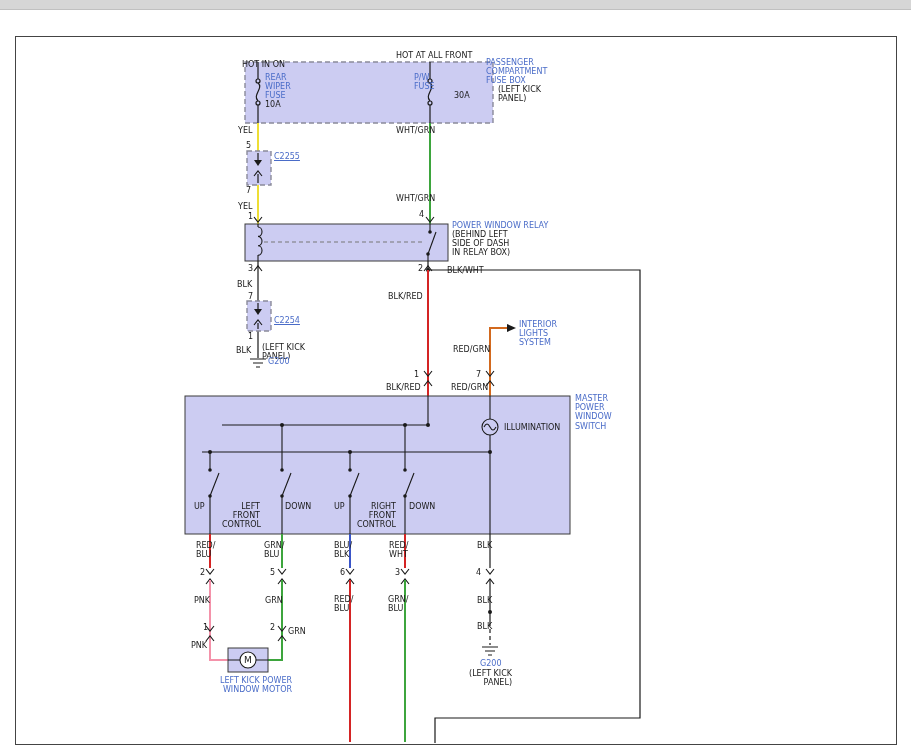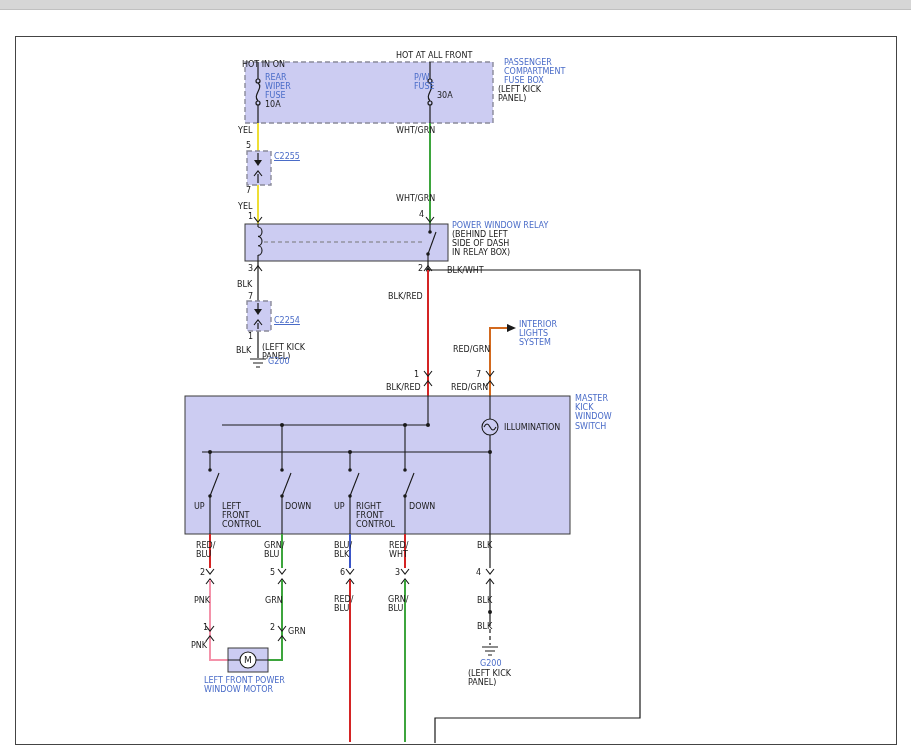--- a/index.html
+++ b/index.html
@@ -4,21 +4,21 @@
 <style>
   html,body{margin:0;padding:0;background:#fff}
   .screen{position:relative;width:911px;height:745px;background:#ffffff;overflow:hidden;
           font-family:"DejaVu Sans","Liberation Sans",sans-serif}
   .top-strip{position:absolute;left:0;top:0;width:911px;height:9px;background:#d6d6d6;border-bottom:1px solid #c0c0c0}
   .page{position:absolute;left:15px;top:36px;width:880px;height:707px;border:1px solid #444;background:#fff}
   svg.diagram{position:absolute;left:0;top:0}
   .lbl{position:absolute;font-size:8px;line-height:1.15;color:#1a1a1a;white-space:pre-line}
   .blue{color:#4a6cc8}
   .link{color:#4a6cc8;text-decoration:underline;cursor:pointer}
-  .ctr{text-align:left}
+  .ctr{text-align:right}
   
   .bk{stroke:#1a1a1a;stroke-width:1.2;fill:none}
   .bki{stroke:#1a1a1a;stroke-width:1.1;fill:none}
   .wy{stroke:#eede35;stroke-width:2;fill:none}
   .wg{stroke:#3da53d;stroke-width:2;fill:none}
   .wr{stroke:#d42424;stroke-width:2;fill:none}
   .wo{stroke:#d2691e;stroke-width:2;fill:none}
   .wp{stroke:#f492aa;stroke-width:2;fill:none}
   .wb{stroke:#3a55c8;stroke-width:2;fill:none}
   .boxfill{fill:#ccccf2}
@@ -182,32 +182,32 @@
     <g>
       <rect x="228" y="648" width="40" height="24" class="boxfill solid"></rect>
       <path d="M228,660 H240 M256,660 H268" class="bki"></path>
       <circle cx="248" cy="660" r="8" class="mcirc"></circle>
       <text x="248" y="663" class="mtext">M</text>
     </g>
   </svg>
 
   <div class="lbl" style="left:242px;top:60px">HOT IN ON</div>
   <div class="lbl" style="left:396px;top:51px">HOT AT ALL FRONT</div>
-  <div class="lbl blue" style="left:504px;top:58px">PASSENGER
+  <div class="lbl blue" style="left:486px;top:58px">PASSENGER
 COMPARTMENT
 FUSE BOX</div>
   <div class="lbl" style="left:498px;top:85px">(LEFT KICK
 PANEL)</div>
   <div class="lbl blue" style="left:265px;top:73px">REAR
 WIPER
 FUSE</div>
   <div class="lbl" style="left:265px;top:100px">10A</div>
   <div class="lbl blue" style="left:414px;top:73px">P/W
 FUSE</div>
-  <div class="lbl" style="left:437px;top:91px">30A</div>
+  <div class="lbl" style="left:454px;top:91px">30A</div>
 
   <div class="lbl" style="left:238px;top:126px">YEL</div>
   <div class="lbl" style="left:246px;top:141px">5</div>
   <div class="lbl link" style="left:274px;top:152px">C2255</div>
   <div class="lbl" style="left:246px;top:186px">7</div>
   <div class="lbl" style="left:238px;top:202px">YEL</div>
   <div class="lbl" style="left:248px;top:212px">1</div>
 
   <div class="lbl" style="left:396px;top:126px">WHT/GRN</div>
   <div class="lbl" style="left:396px;top:194px">WHT/GRN</div>
@@ -235,21 +235,21 @@
   <div class="lbl" style="left:386px;top:383px">BLK/RED</div>
 
   <div class="lbl blue" style="left:519px;top:320px">INTERIOR
 LIGHTS
 SYSTEM</div>
   <div class="lbl" style="left:453px;top:345px">RED/GRN</div>
   <div class="lbl" style="left:476px;top:370px">7</div>
   <div class="lbl" style="left:451px;top:383px">RED/GRN</div>
 
   <div class="lbl blue" style="left:575px;top:394px">MASTER
-KICK
+POWER
 WINDOW
 SWITCH</div>
   <div class="lbl" style="left:504px;top:423px">ILLUMINATION</div>
   <div class="lbl" style="left:194px;top:502px">UP</div>
   <div class="lbl ctr" style="left:222px;top:502px;width:38px">LEFT
 FRONT
 CONTROL</div>
   <div class="lbl" style="left:285px;top:502px">DOWN</div>
   <div class="lbl" style="left:334px;top:502px">UP</div>
   <div class="lbl ctr" style="left:356px;top:502px;width:40px">RIGHT
@@ -280,19 +280,19 @@
   <div class="lbl" style="left:388px;top:595px">GRN/
 BLU</div>
   <div class="lbl" style="left:477px;top:596px">BLK</div>
 
   <div class="lbl" style="left:203px;top:623px">1</div>
   <div class="lbl" style="left:270px;top:623px">2</div>
   <div class="lbl" style="left:288px;top:627px">GRN</div>
   <div class="lbl" style="left:191px;top:641px">PNK</div>
   <div class="lbl" style="left:477px;top:622px">BLK</div>
 
-  <div class="lbl blue ctr" style="left:204px;top:676px;width:88px">LEFT FRONT POWER
+  <div class="lbl blue ctr" style="left:204px;top:676px;width:88px">LEFT KICK POWER
 WINDOW MOTOR</div>
 
   <div class="lbl blue" style="left:480px;top:659px">G200</div>
   <div class="lbl ctr" style="left:468px;top:669px;width:44px">(LEFT KICK
 PANEL)</div>
 </div>
 
 </body></html>

